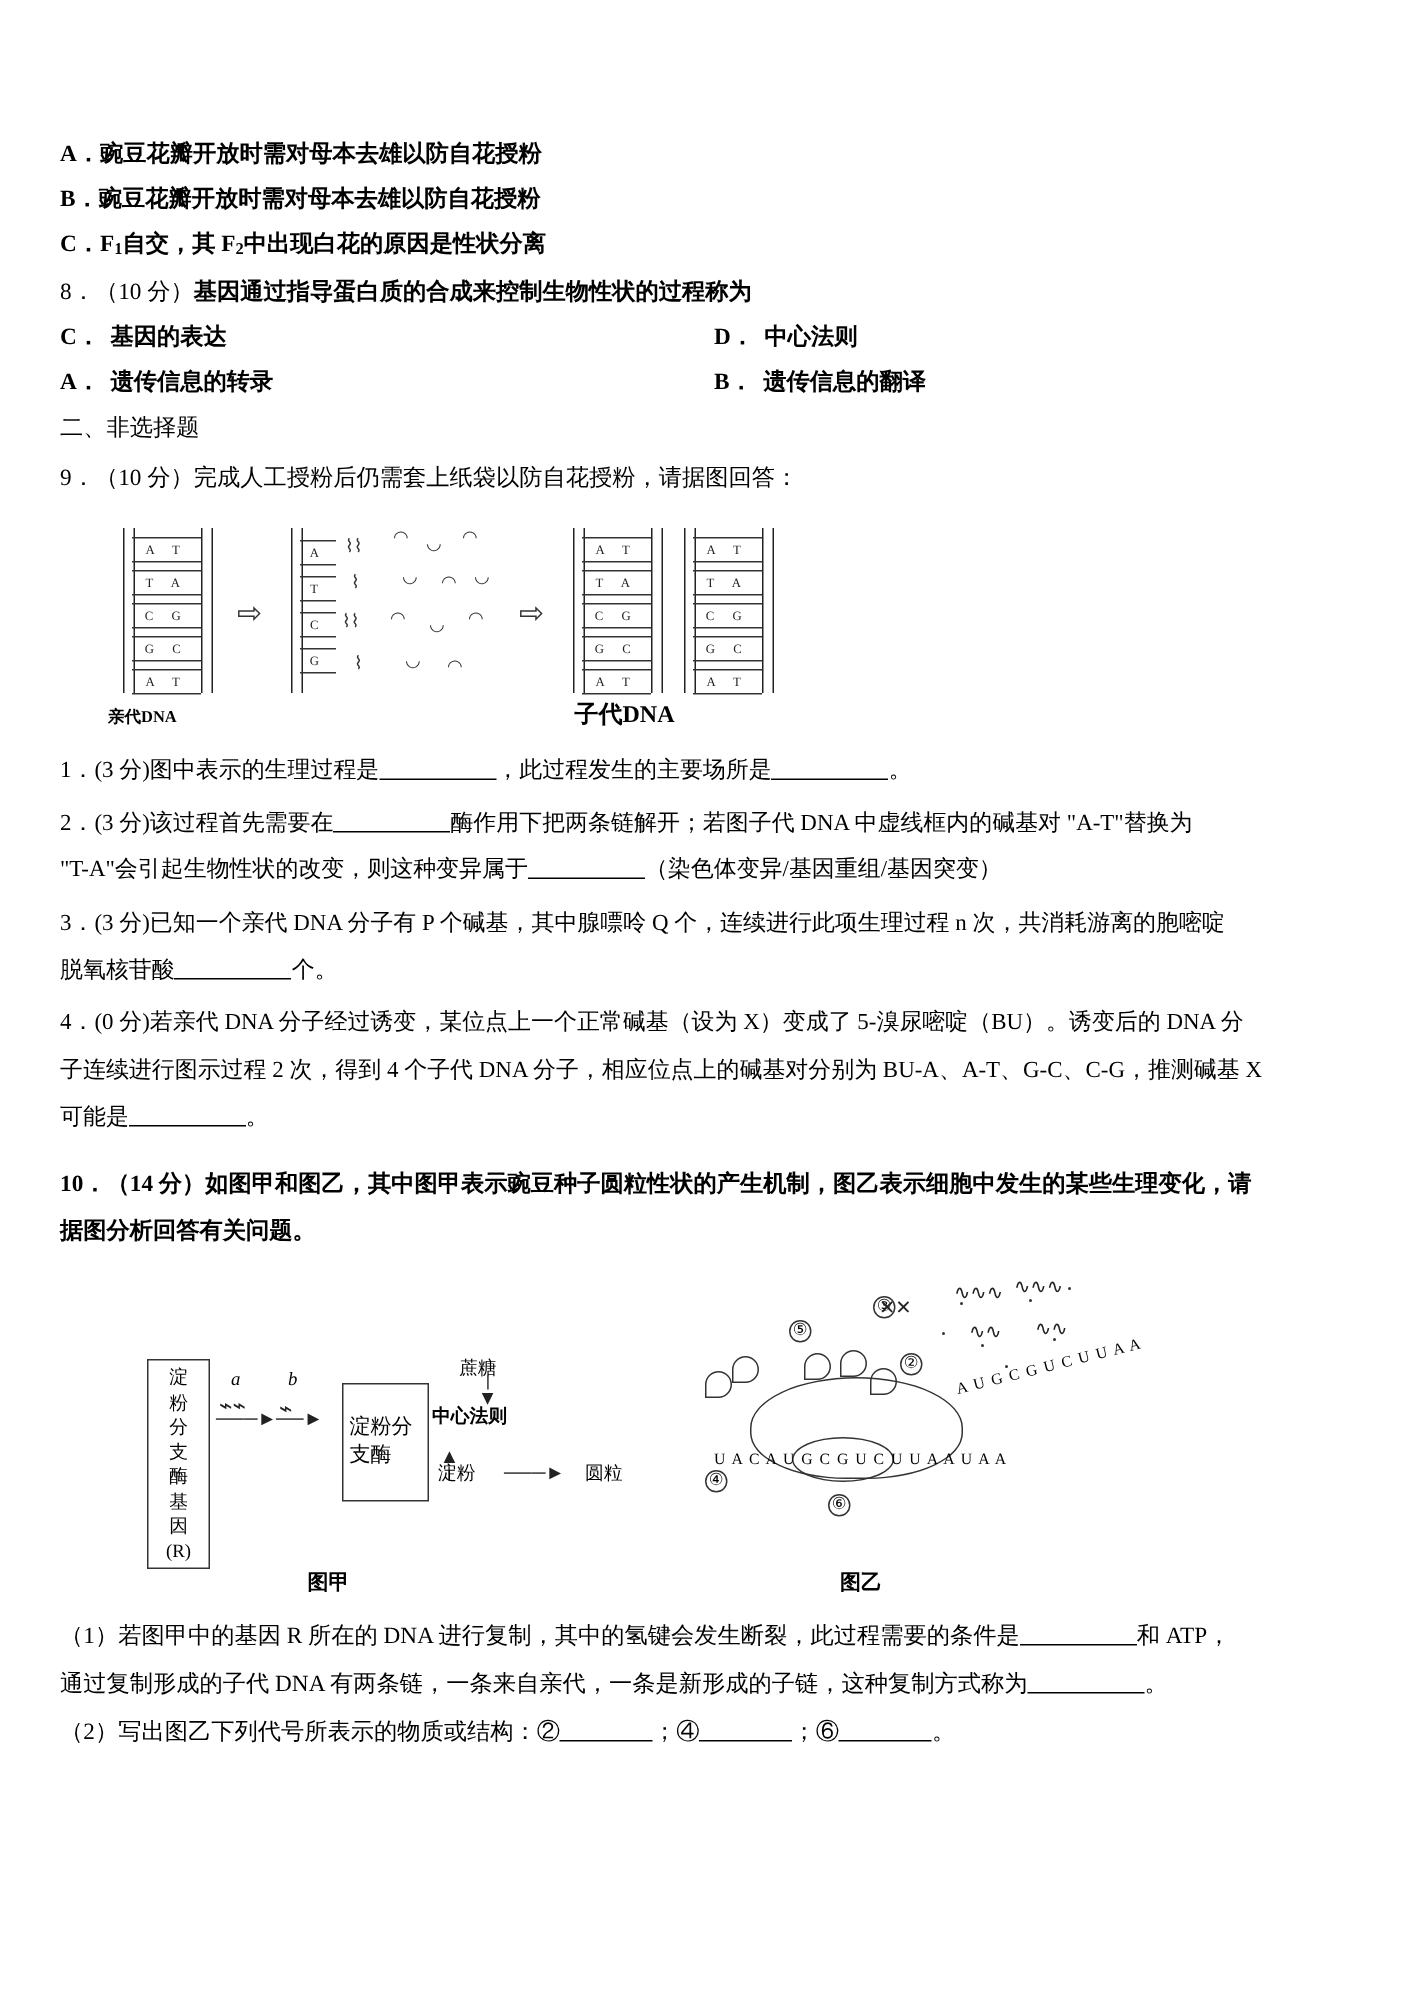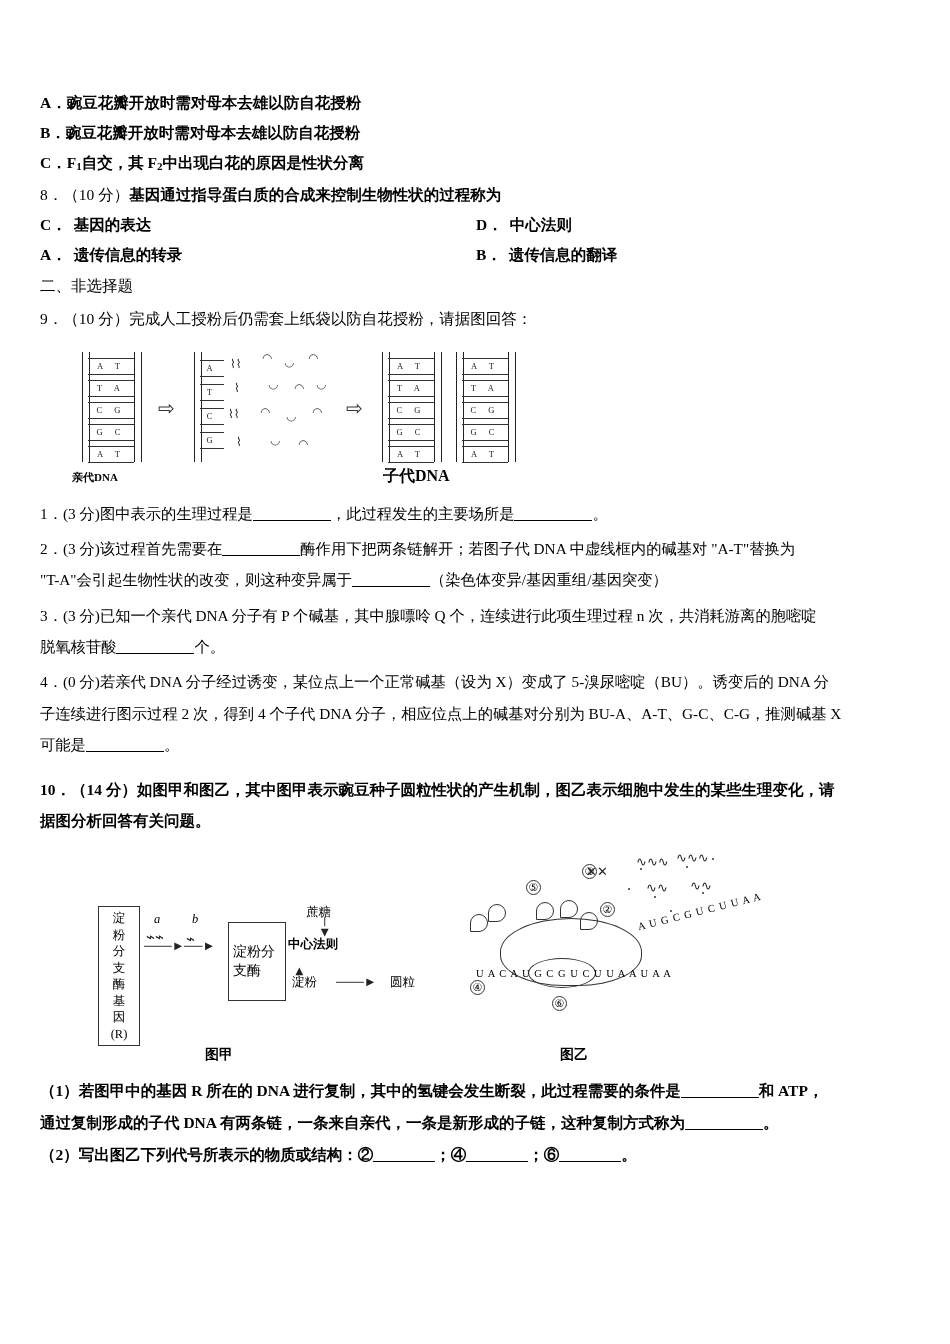--- a/index.html
+++ b/index.html
@@ -258,21 +258,21 @@
     border-radius: 50%;
   }
   .q10-head {
     font-size: 15.5px;
     font-weight: bold;
     line-height: 2.0;
   }
   .ans-line {
     font-size: 15.5px;
     line-height: 2.05;
-    font-weight: bold;
+    font-weight: normal;
   }
 </style>
 </head>
 <body>
 
 <div class="page">
   <div class="content">
 
     <div class="line">
       <span class="bold">A．</span><span class="bold">豌豆花瓣开放时需对母本去雄以防自花授粉</span>

